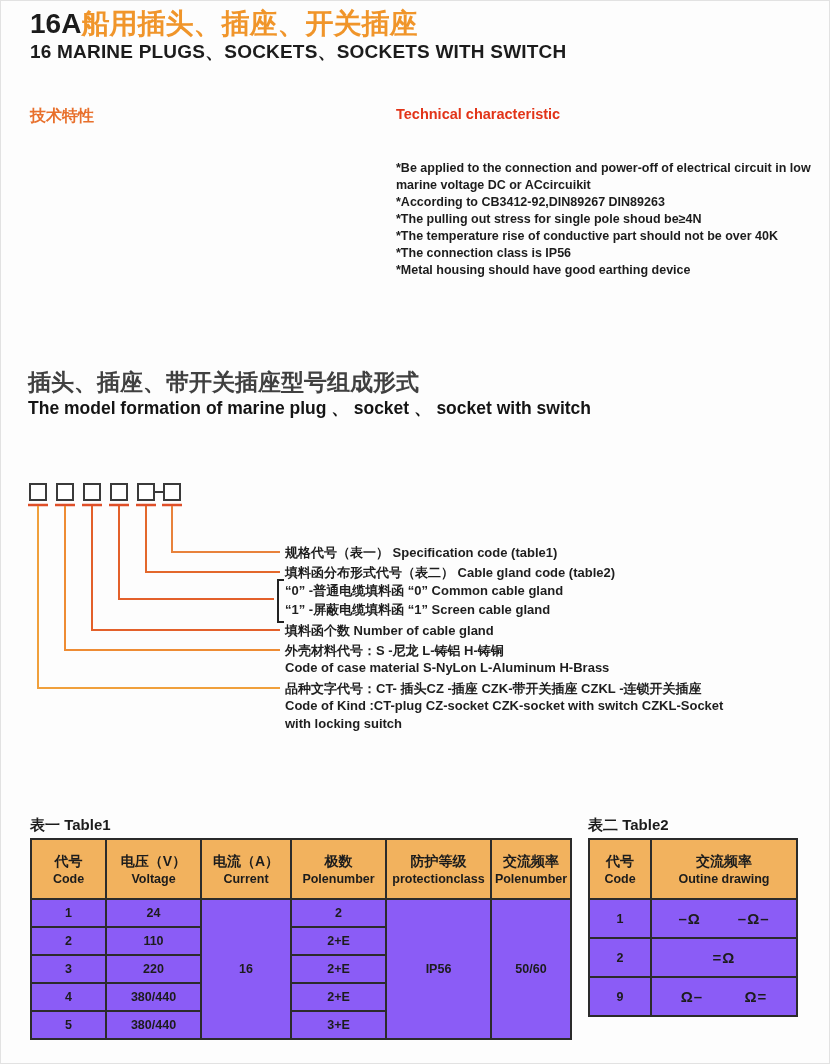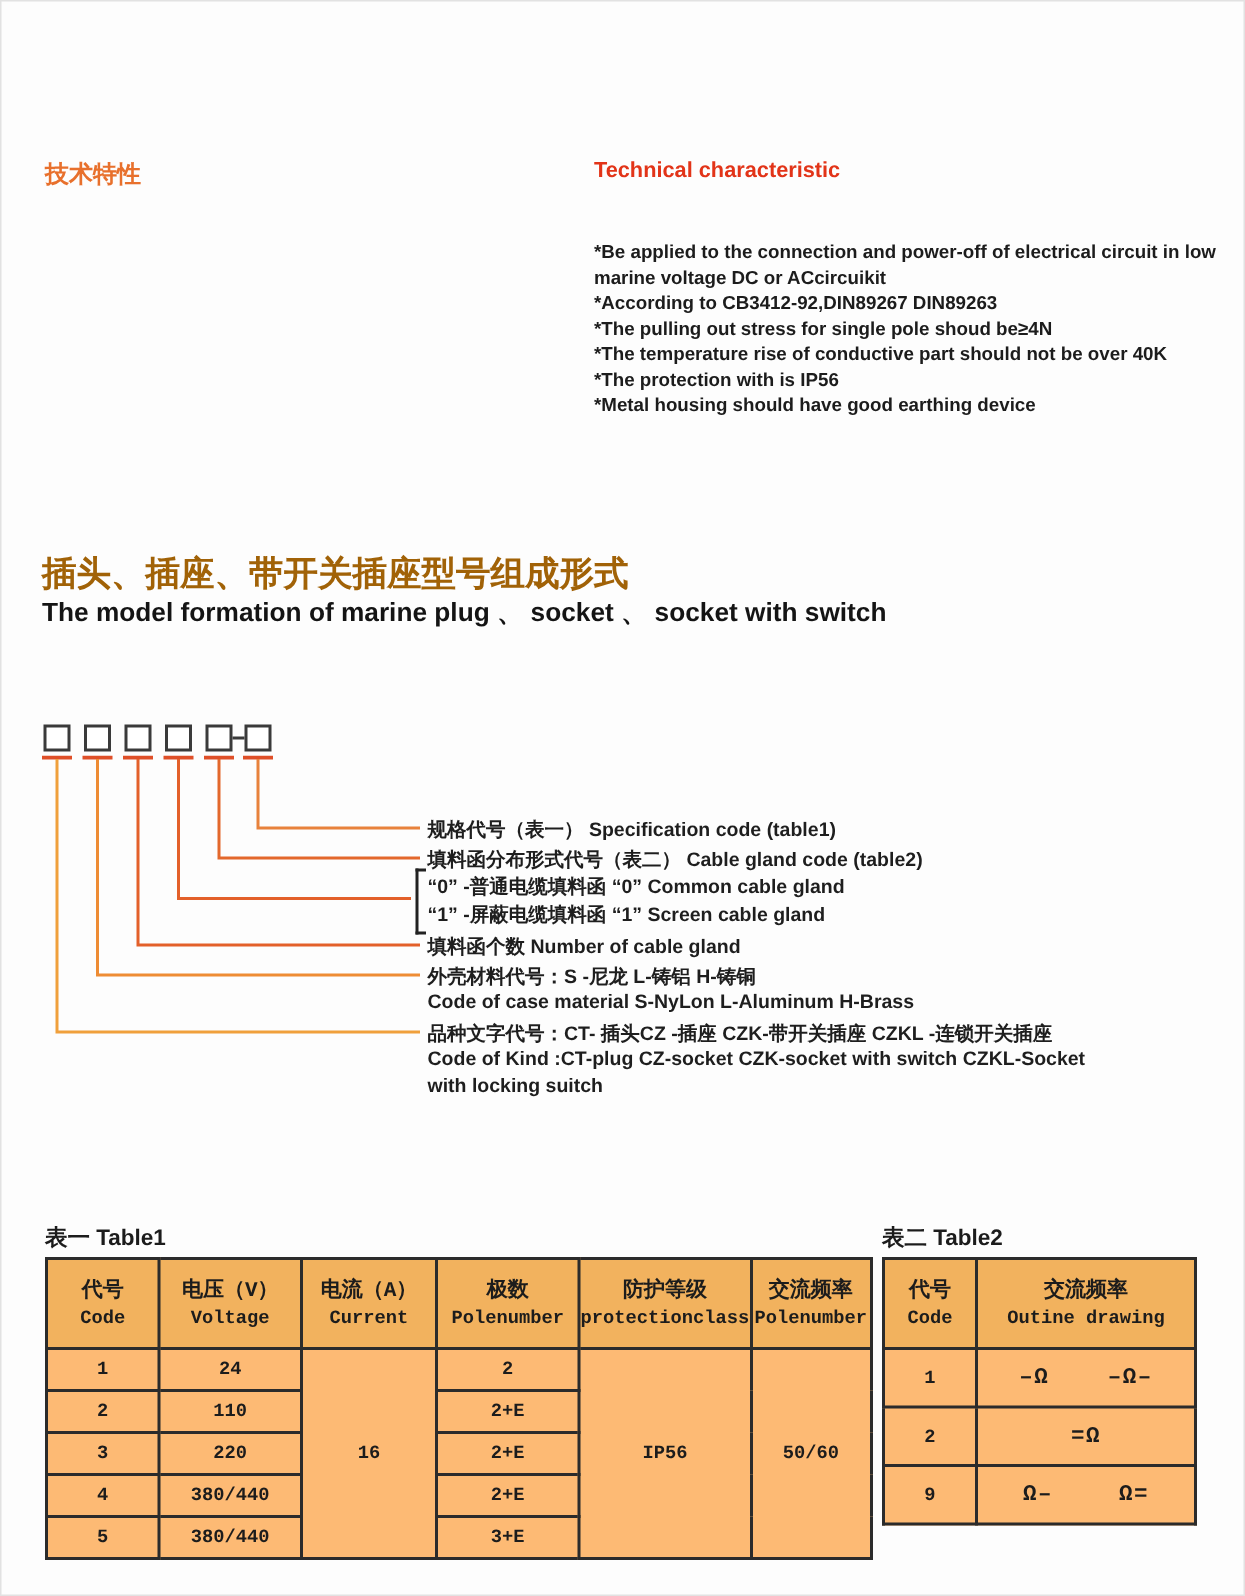--- a/index.html
+++ b/index.html
@@ -19,64 +19,68 @@
   .tech-cn ul{list-style:none;margin:29px 0 0;padding:0;}
   .tech-cn li{font-size:13.5px;font-weight:bold;line-height:26.5px;white-space:nowrap;}
 
   .tech-en{position:absolute;left:396px;top:106px;width:418px;}
   .tech-en .sec-head{margin:0;font-size:14.5px;color:#e23418;font-weight:bold;}
   .tech-en ul{list-style:none;margin:38px 0 14px;padding:0;}
   .tech-en li{font-size:12.5px;font-weight:bold;line-height:17px;}
 
   
   .model-head{position:absolute;left:28px;top:369px;}
-  .model-head .cn{font-size:23px;font-weight:bold;color:#a16207;line-height:27px;white-space:nowrap;}
+  .model-head .cn{font-size:23px;font-weight:bold;color:#404040;line-height:27px;white-space:nowrap;}
   .model-head .en{font-size:17.5px;font-weight:bold;color:#141414;white-space:nowrap;}
 
   .diagram{position:absolute;left:0;top:478px;width:830px;height:275px;}
   .diagram svg{position:absolute;left:0;top:0;}
   .dlabel{position:absolute;left:285px;font-size:13px;font-weight:bold;
           white-space:nowrap;color:#1e1e1e;}
   .bracket{position:absolute;left:277px;top:101px;width:5px;height:40px;
            border-left:2px solid #222;border-top:2px solid #222;border-bottom:2px solid #222;}
 
   
   .tbl-title{font-size:15px;font-weight:bold;margin:0 0 3px 0;}
-  table.t{border-collapse:collapse;table-layout:fixed;background:#fdba74;font-family:Liberation Mono, monospace;}
+  table.t{border-collapse:collapse;table-layout:fixed;background:#8b5cf6;}
   .t th,.t td{border:2px solid #2b2b2b;text-align:center;vertical-align:middle;padding:0;}
   .t thead th{background:#f2b25e;height:58px;}
   .th-cn{font-size:14px;font-weight:bold;line-height:19px;}
   .th-en{font-size:12.5px;font-weight:bold;line-height:16px;}
   .t tbody td{height:26px;font-size:12.5px;font-weight:bold;}
 
   .table1-wrap{position:absolute;left:30px;top:816px;}
   .table2-wrap{position:absolute;left:588px;top:816px;}
   .table2-wrap .t tbody td{height:37px;}
   .glyph-row{display:flex;justify-content:space-around;align-items:center;padding:0 8px;}
   .glyph-row.single{justify-content:center;}
   .glyph{font-size:15px;font-weight:bold;letter-spacing:1px;}
 </style>
 </head>
 <body>
 
 <div class="page">
 
+  <div class="title-block">
+    <div class="title-line1"><span>16A</span><span class="cn">船用插头、插座、开关插座</span></div>
+    <div class="title-line2">16 MARINE PLUGS、SOCKETS、SOCKETS WITH  SWITCH</div>
+  </div>
 
   <div class="tech-cn">
     <h3 class="sec-head">技术特性</h3>
   </div>
 
   <div class="tech-en">
     <h3 class="sec-head">Technical characteristic</h3>
     <ul>
       <li>*Be applied to the connection and power-off of electrical circuit in low marine voltage DC or ACcircuikit</li>
       <li>*According to CB3412-92,DIN89267 DIN89263</li>
       <li>*The pulling out stress for single pole shoud be≥4N</li>
       <li>*The temperature rise of conductive part should not be over 40K</li>
-      <li>*The protection with is IP56</li>
+      <li>*The connection class is IP56</li>
       <li>*Metal housing should have good earthing device</li>
     </ul>
   </div>
 
   <div class="model-head">
     <div class="cn">插头、插座、带开关插座型号组成形式</div>
     <div class="en">The model formation of marine plug 、 socket 、 socket with switch</div>
   </div>
 
   <div class="diagram">

